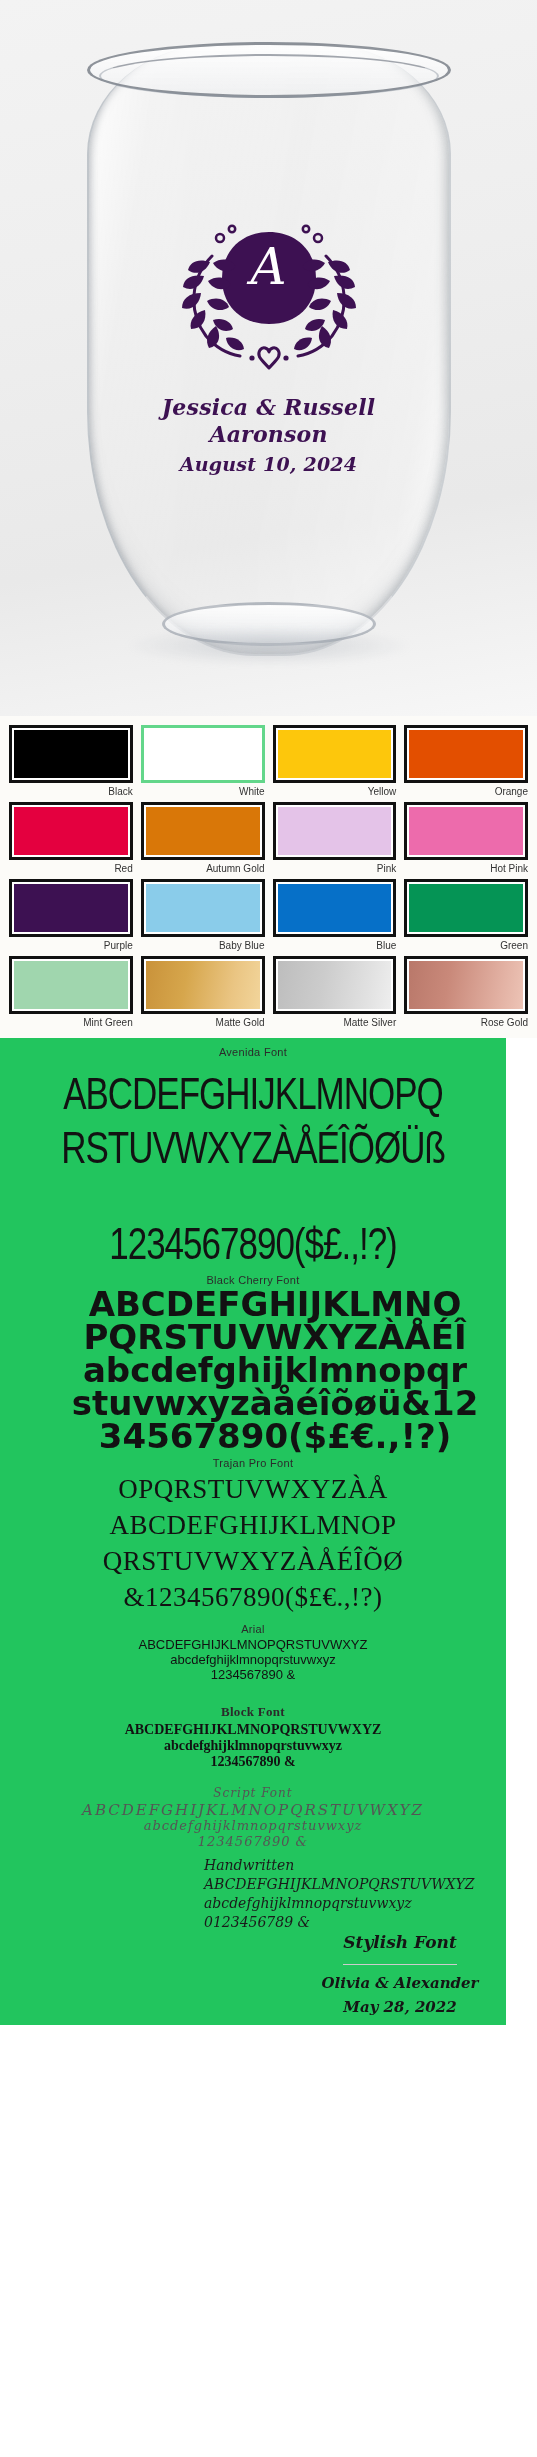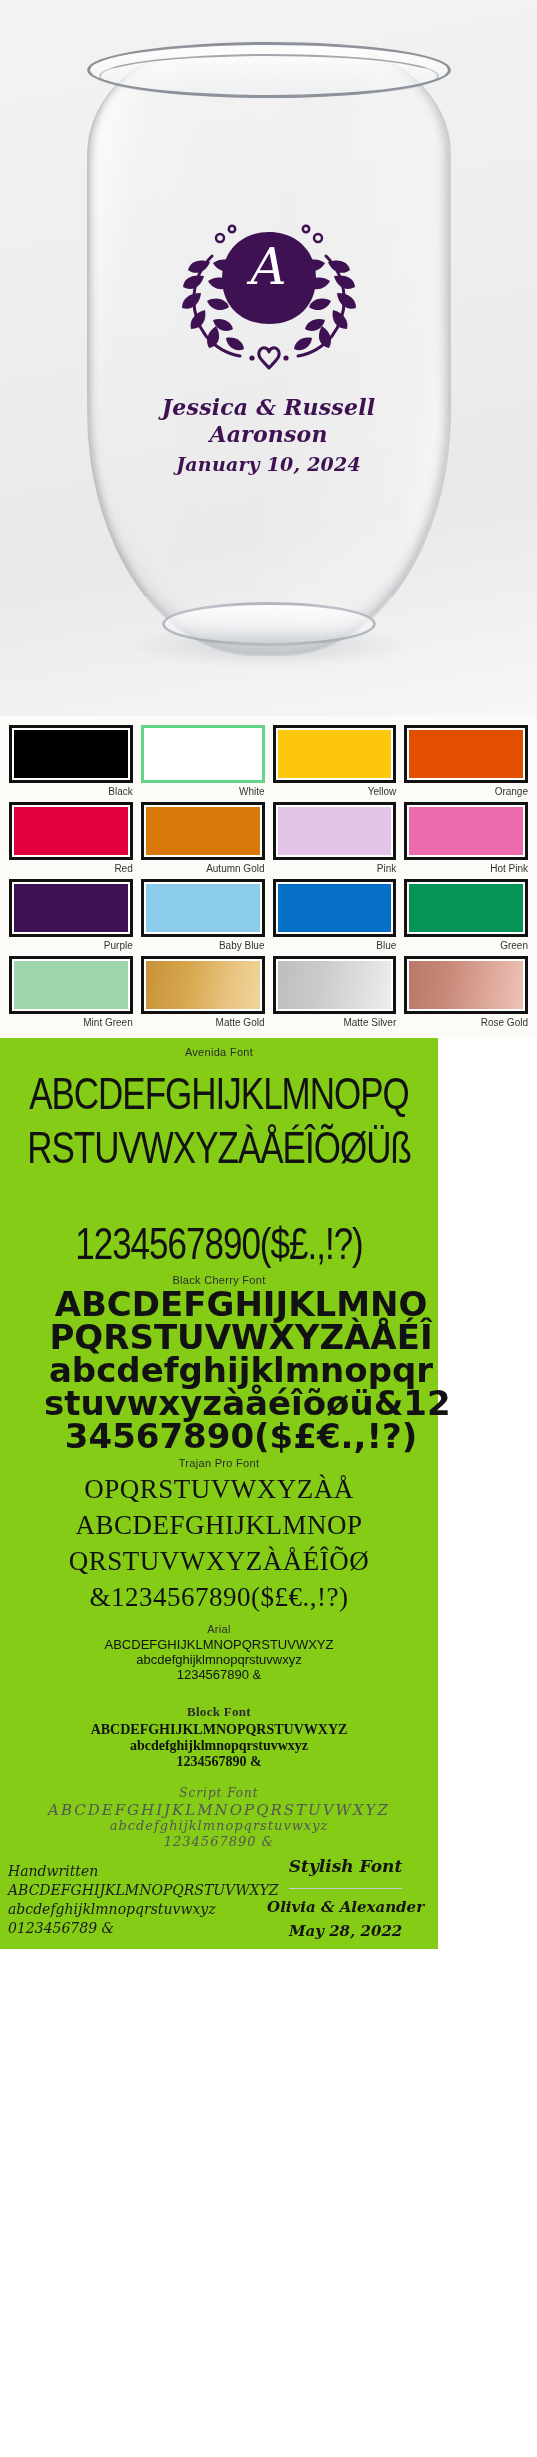--- a/index.html
+++ b/index.html
@@ -141,21 +141,21 @@
   .swatch-chip { width: 100%; height: 100%; display: block; }
   .swatch-label {
     font-size: 10px;
     color: #333333;
     margin-top: 2px;
     line-height: 13px;
     white-space: nowrap;
   }
 
   
-  .font-panel { width: 438px; background: #84cc16; padding: 4px 0 6px 0; }
+  .font-panel { width: 506px; background: #22c55e; padding: 4px 0 6px 0; }
   .font-title {
     text-align: center;
     font-size: 11px;
     color: #2b2b2b;
     font-family: "Liberation Sans", sans-serif;
     letter-spacing: 0.3px;
     margin: 4px 0 2px 0;
   }
   .font-sample { text-align: center; color: #121212; }
 
@@ -203,21 +203,21 @@
     color: #555555;
     letter-spacing: 1px;
   }
   .script-head {
     font-family: "DejaVu Serif", serif;
     font-style: italic;
     font-size: 12px;
     color: #555555;
     letter-spacing: 1px;
   }
-  .bottom-split { display: flex; align-items: center; padding: 6px 8px 0 8px; }
+  .bottom-split { display: flex; align-items: flex-end; padding: 6px 8px 0 8px; flex-direction: column; }
   .handwritten-col { width: 60%; text-align: left; }
   .stylish-col { width: 40%; text-align: center; }
   .s-hand {
     font-family: "DejaVu Serif", serif;
     font-style: italic;
     font-size: 14px;
     line-height: 19px;
     color: #1a1a1a;
   }
   .s-hand-title { font-size: 14px; }
@@ -293,21 +293,21 @@
           <circle cx="142" cy="13" r="3.2" fill="none" stroke="#3d1152" stroke-width="2.5"></circle>
 
           <circle cx="88" cy="142" r="2.6" fill="#3d1152"></circle>
           <circle cx="122" cy="142" r="2.6" fill="#3d1152"></circle>
           <path d="M105 152 C98 144 92 140 96 134 C99 130 104 132 105 136 C106 132 111 130 114 134 C118 140 112 144 105 152 Z" fill="none" stroke="#3d1152" stroke-width="3" stroke-linejoin="round"></path>
         </svg>
         <div class="monogram-letter">A</div>
       </div>
       <div class="print-line print-names">Jessica &amp; Russell</div>
       <div class="print-line print-names2">Aaronson</div>
-      <div class="print-line print-date">January 10, 2024</div>
+      <div class="print-line print-date">August 10, 2024</div>
     </div>
   </div>
 </div>
 
 <div class="color-panel">
 
   <div class="color-row">
     <div class="swatch-cell">
       <div class="swatch-frame">
         <span class="swatch-chip" style="background:#000000"></span>

